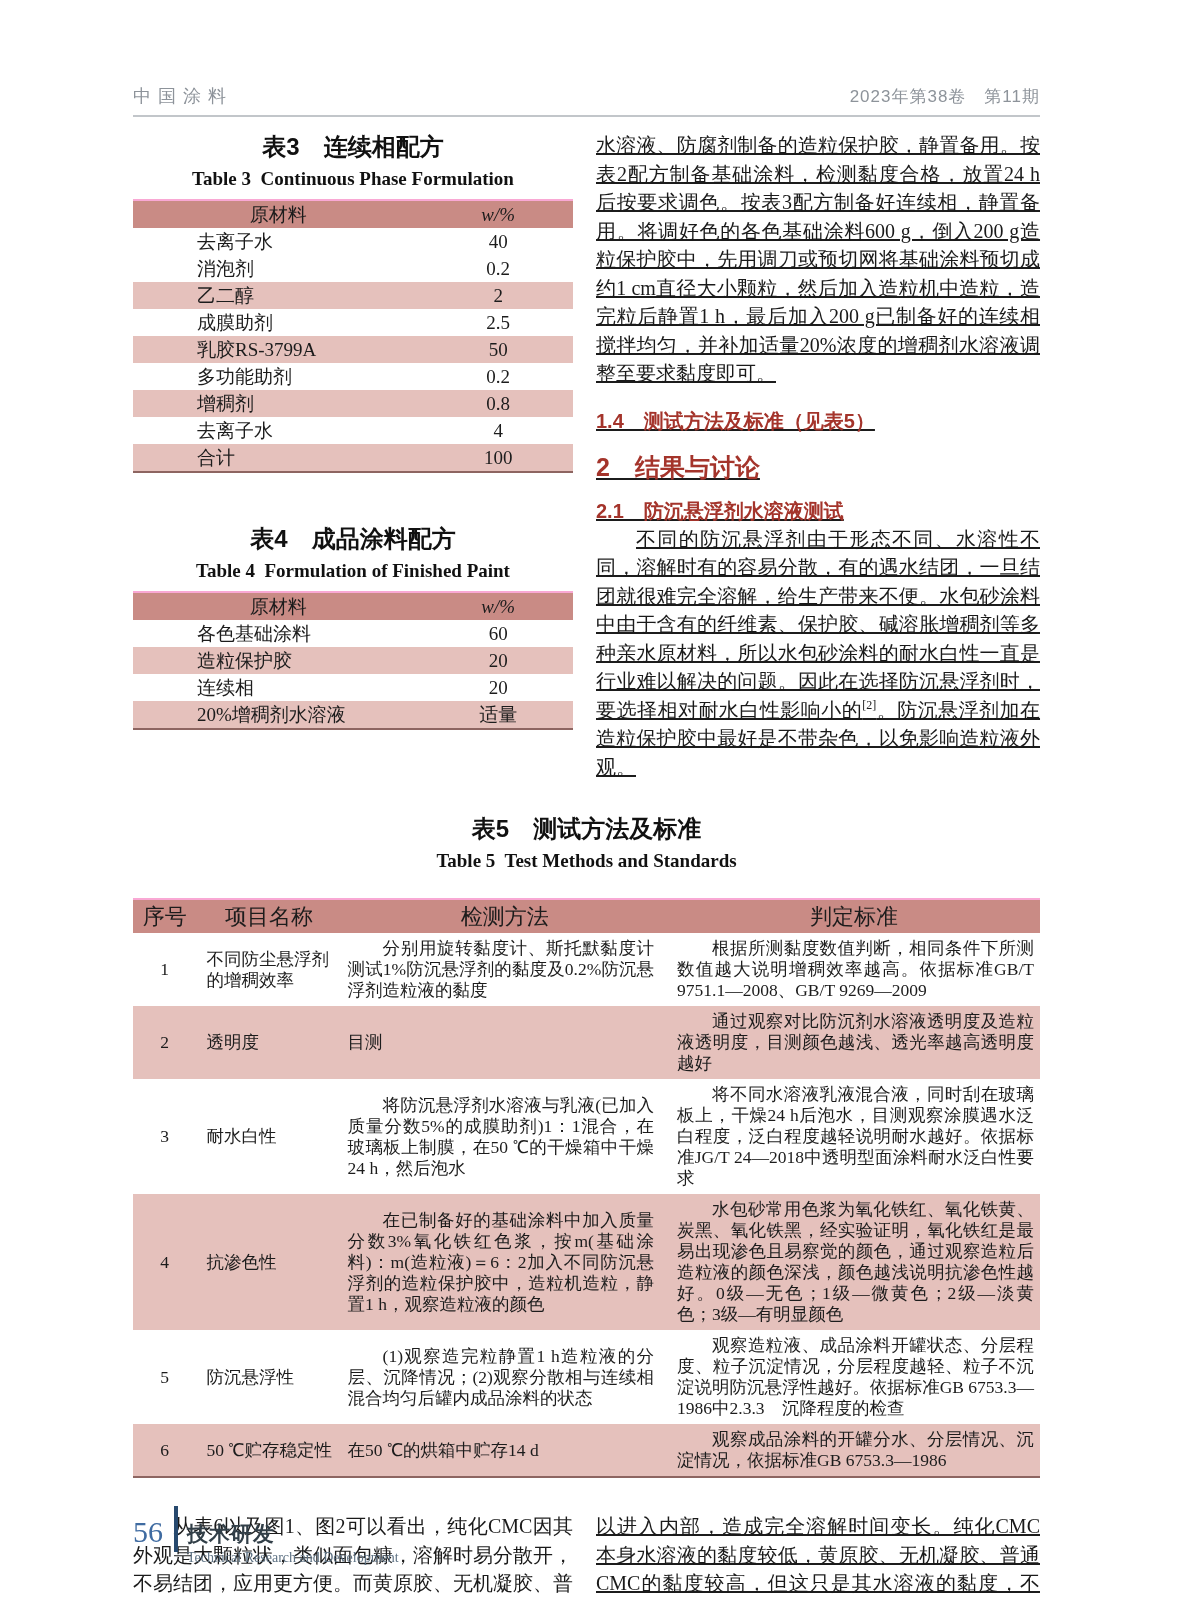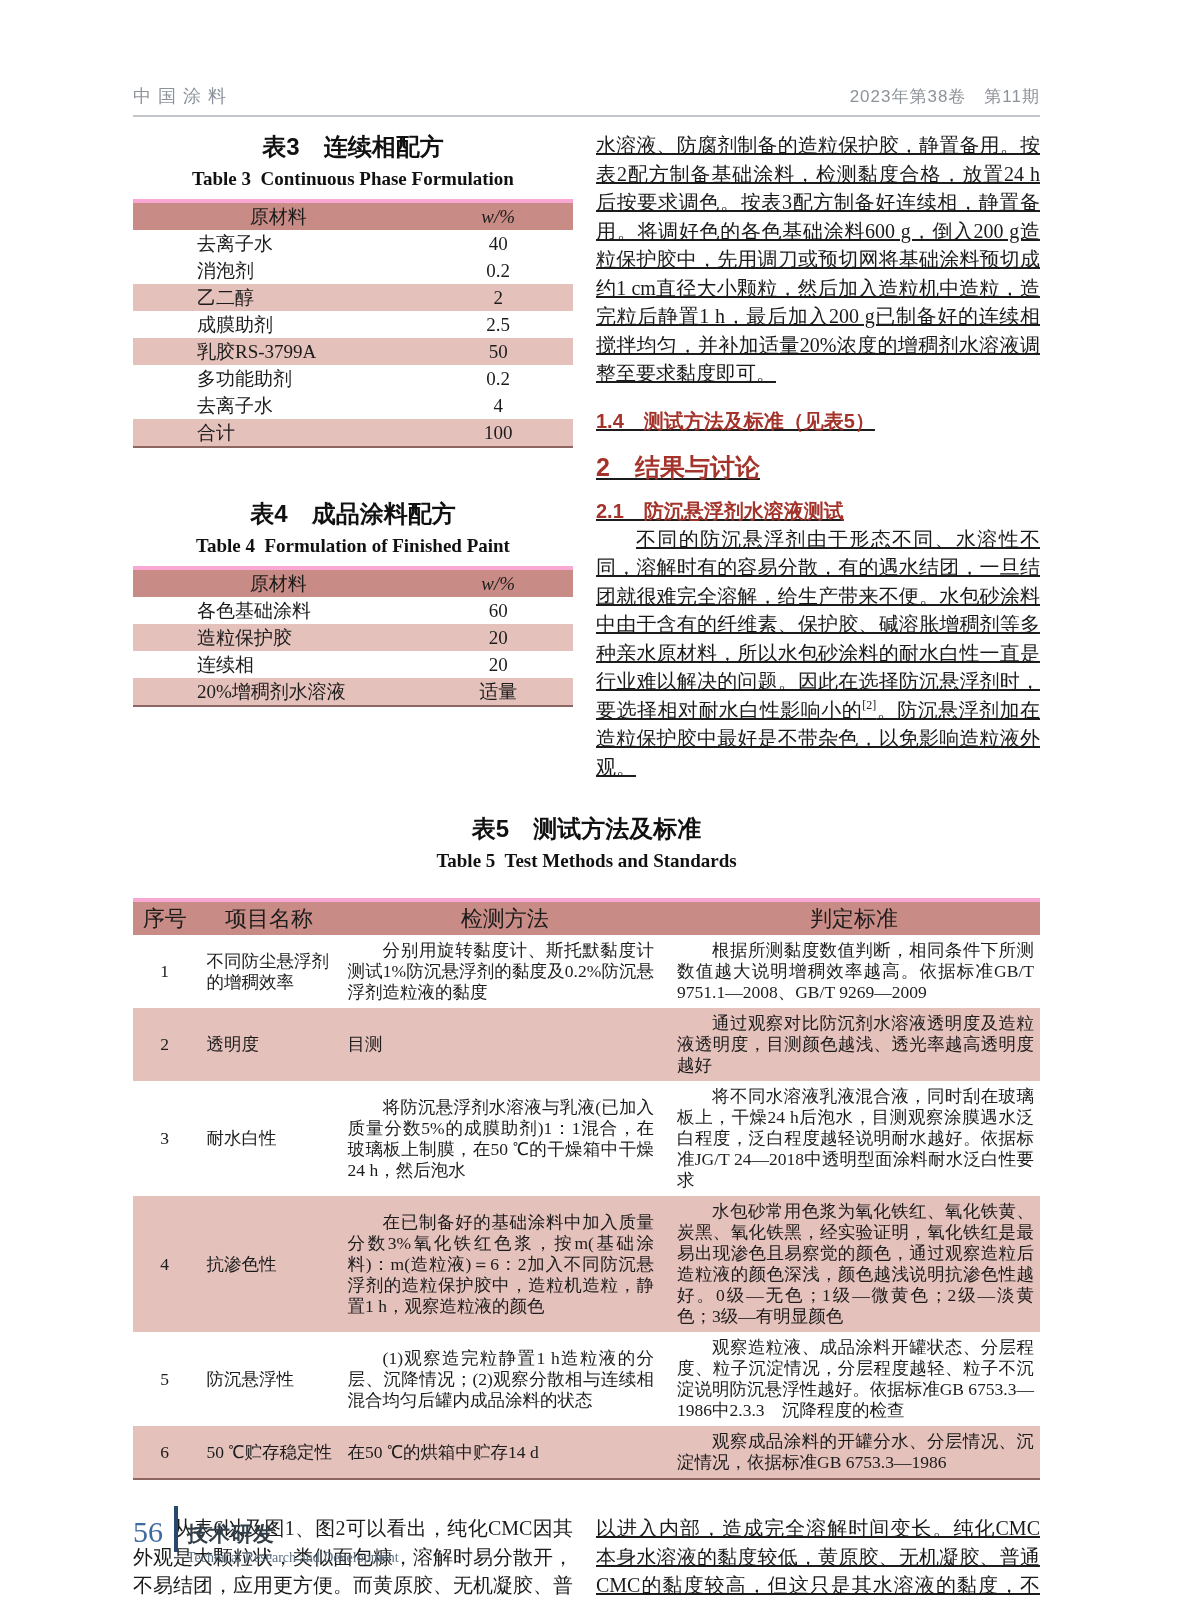--- a/index.html
+++ b/index.html
@@ -21,21 +21,21 @@
   .cols { display: flex; gap: 23px; margin-top: 14px; }
   .colL { width: 440px; flex: none; }
   .colR { width: 444px; flex: none; text-decoration: underline; }
 
   
   .tbl-title-zh { font-family: "Liberation Sans", sans-serif; font-weight: bold; font-size: 24px; text-align: center; color:#111; }
   .tbl-title-en { font-family: Liberation Serif, serif; font-weight: bold; font-size: 19px; text-align: center; white-space: pre-wrap; margin: 5px 0 9px; color:#111; }
   .t4gap { margin-top: 50px; }
 
   
-  .ftable { border-top: 4px solid #f9a8d4; border-bottom: 2px solid #8d6561; }
+  .ftable { border-top: 2px solid #f9a8d4; border-bottom: 2px solid #8d6561; }
   .trow  { display: flex; align-items: center; }
   .thead { background: #c98b85; }
   .pink  { background: #e5c1bc; }
 
   
   .ftable2 { font-size: 19px; }
   .ftable2 .trow { height: 27px; }
   .ftable2 .c0 { width: 66%; padding-left: 64px; }
   .ftable2 .c1 { width: 34%; text-align: center; }
   .ftable2 .thead .c0 { padding-left: 0; text-align: center; }
@@ -111,20 +111,24 @@
               <div class="tcell c1">2.5</div>
             </div>
             <div class="trow pink">
               <div class="tcell c0">乳胶RS-3799A</div>
               <div class="tcell c1">50</div>
             </div>
             <div class="trow">
               <div class="tcell c0">多功能助剂</div>
               <div class="tcell c1">0.2</div>
             </div>
+            <div class="trow pink">
+              <div class="tcell c0">增稠剂</div>
+              <div class="tcell c1">0.8</div>
+            </div>
             <div class="trow">
               <div class="tcell c0">去离子水</div>
               <div class="tcell c1">4</div>
             </div>
             <div class="trow pink">
               <div class="tcell c0">合计</div>
               <div class="tcell c1">100</div>
             </div>
           </div>
 

